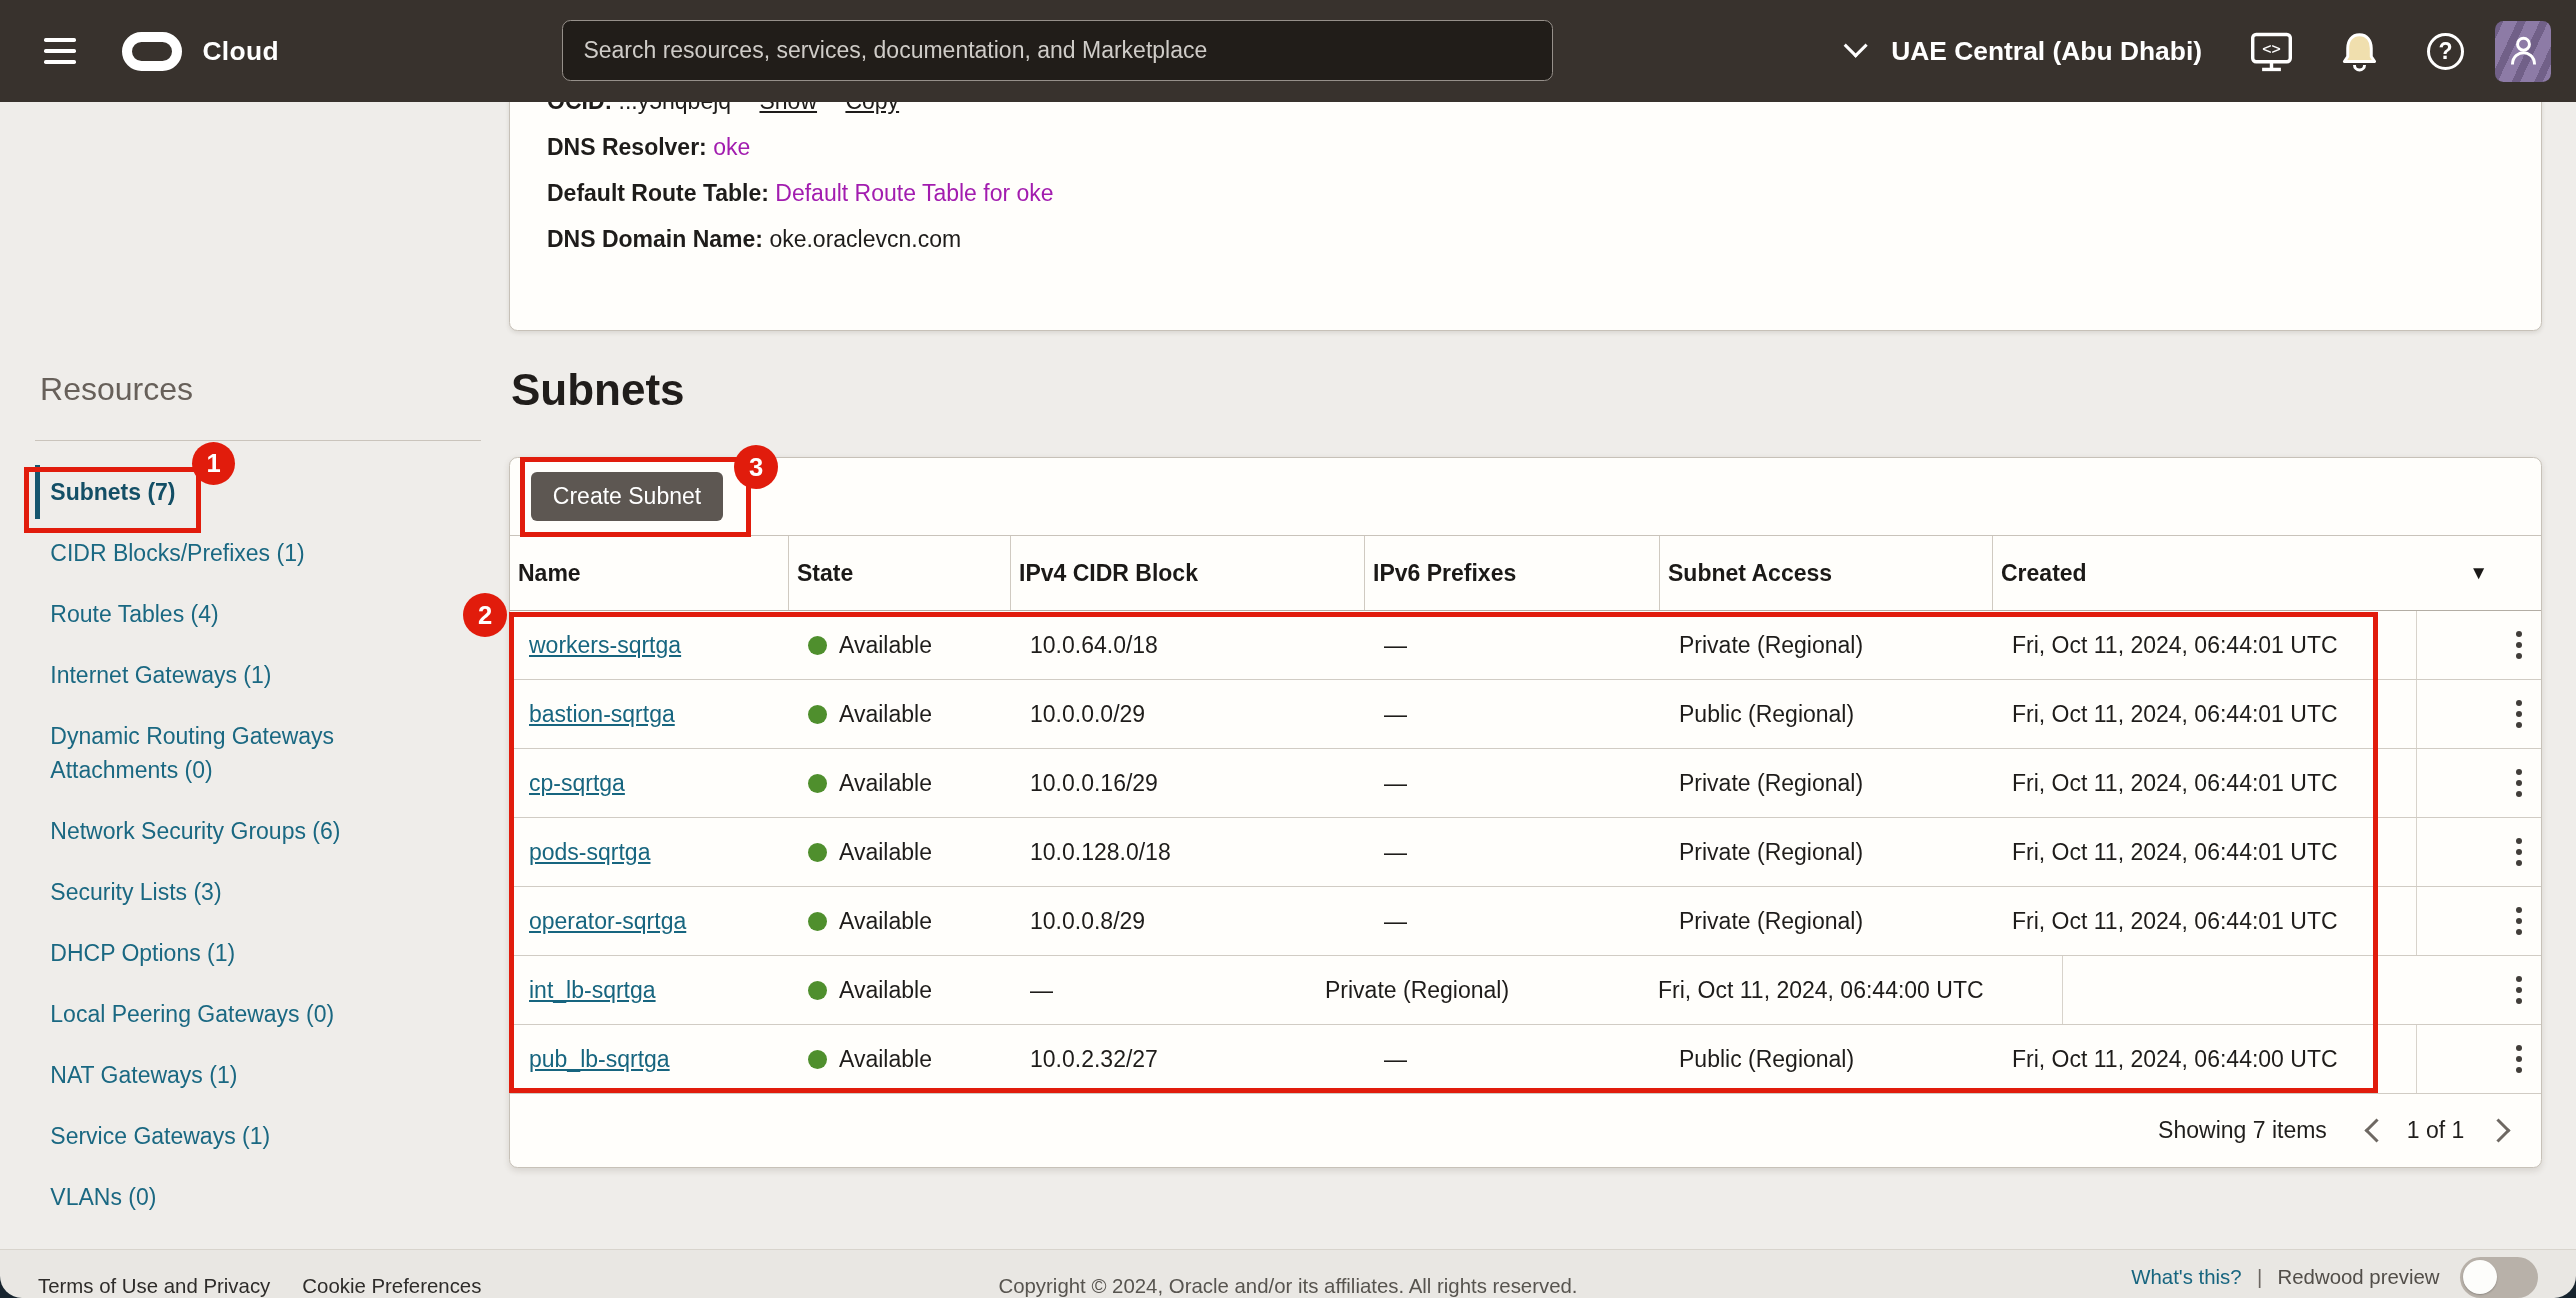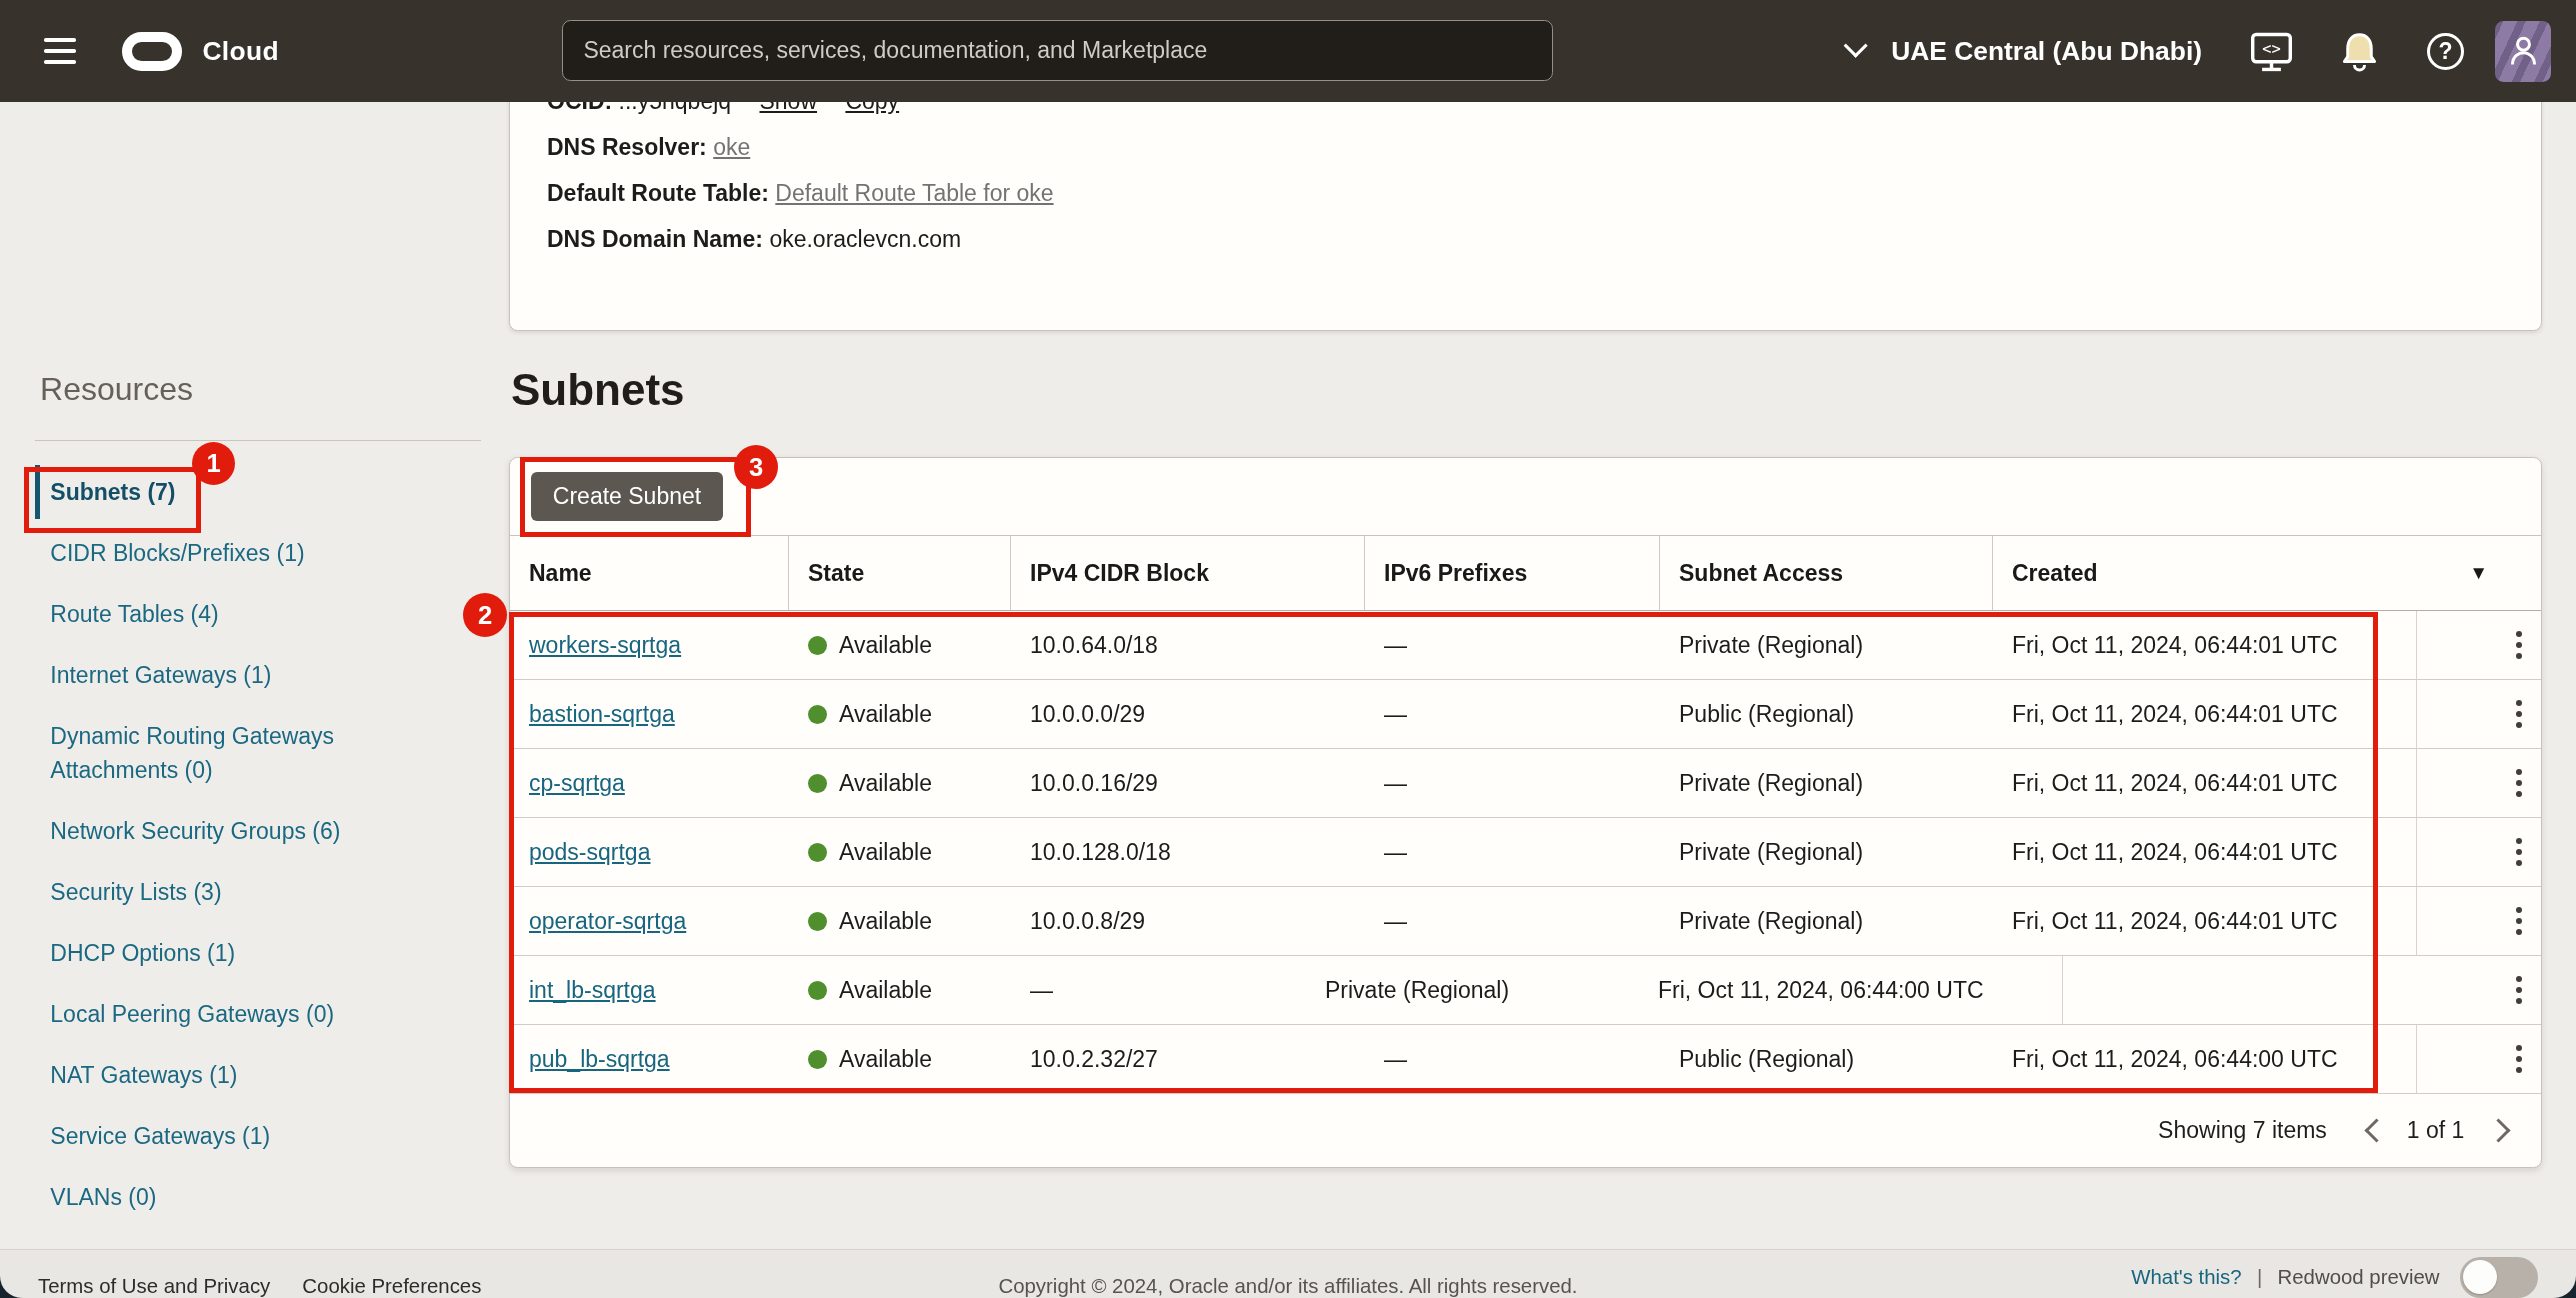--- a/index.html
+++ b/index.html
@@ -40,21 +40,21 @@
   }
   
   .details-card {
     position:absolute; left:509px; top:31px; width:2033px; height:300px;
     background:#fffefb; border:1.7px solid #c7c1b8; border-radius:8.5px;
     box-shadow:0 1.7px 4.3px rgba(70,60,45,.13); padding:58px 0 0 37px; z-index:2;
   }
   .d-line { font-size:23px; line-height:23px; margin-bottom:23px; color:#1e1c1a; }
   .d-label { font-weight:bold; }
   .link-dark { color:#1e1c1a; text-decoration:underline; cursor:pointer; margin-left:22px; }
-  .link-teal { color:#737373; text-decoration:underline; cursor:pointer; }
+  .link-teal { color:#a21caf; cursor:pointer; }
   
   .sidebar { position:absolute; left:35px; top:371px; width:446px; z-index:2; }
   .sidebar-title { font-size:32px; color:#67605a; font-weight:normal; margin-left:5.1px; }
   .sidebar-divider { border:none; border-top:1.7px solid #cac4bc; margin-top:32px; }
   .sidebar-list { list-style:none; margin-top:34px; }
   .sidebar-list li {
     position:relative; font-size:23px; line-height:34px; margin-bottom:27px;
     color:#1a6882; padding-left:15.3px; cursor:pointer; width:409px;
   }
   .sidebar-list li.active { font-weight:bold; color:#134f66; }
@@ -67,21 +67,21 @@
     position:absolute; left:509px; top:457px; width:2033px; height:711px;
     background:#fffefb; border:1.7px solid #c7c1b8; border-radius:8.5px;
     box-shadow:0 2.6px 6px rgba(70,60,45,.14); z-index:2; display:flex; flex-direction:column;
   }
   .toolbar { height:78px; border-bottom:1.7px solid #c9c3ba; display:flex; align-items:center; padding-left:21px; }
   .btn-create {
     width:192px; height:49px; background:#5d5752; color:#fff; font-size:23px;
     border:none; border-radius:6px; cursor:pointer; font-family:"Liberation Sans", sans-serif;
   }
   .thead { height:75px; display:flex; border-bottom:1.7px solid #b3ada4; }
-  .th { display:flex; align-items:center; padding-left:19px; font-weight:bold; font-size:23px; color:#1b1917; border-right:1.7px solid #d0cac1; }
+  .th { display:flex; align-items:center; padding-left:8px; font-weight:bold; font-size:23px; color:#1b1917; border-right:1.7px solid #d0cac1; }
   .th:last-child { border-right:none; }
   .sort-caret { margin-left:auto; margin-right:53px; font-size:19px; color:#1b1917; cursor:pointer; }
   .c-name{width:279px}.c-state{width:222px}.c-cidr{width:354px}.c-ipv6{width:295px}.c-access{width:333px}.c-created{width:423px}
   .th.c-created{flex:1}
   .tbody { display:block; }
   .trow { display:flex; height:69px; border-bottom:1.7px solid #d1ccc4; }
   .td { display:flex; align-items:center; padding-left:19px; font-size:23px; color:#1e1c1a; }
   .td.c-actions { flex:1; justify-content:flex-end; padding-right:13.6px; border-left:1.7px solid #d8d3cb; }
   .subnet-link { color:#17657f; text-decoration:underline; cursor:pointer; }
   .dot { width:19px; height:19px; border-radius:50%; background:#4f8f2d; margin-right:12px; flex:0 0 auto; }

